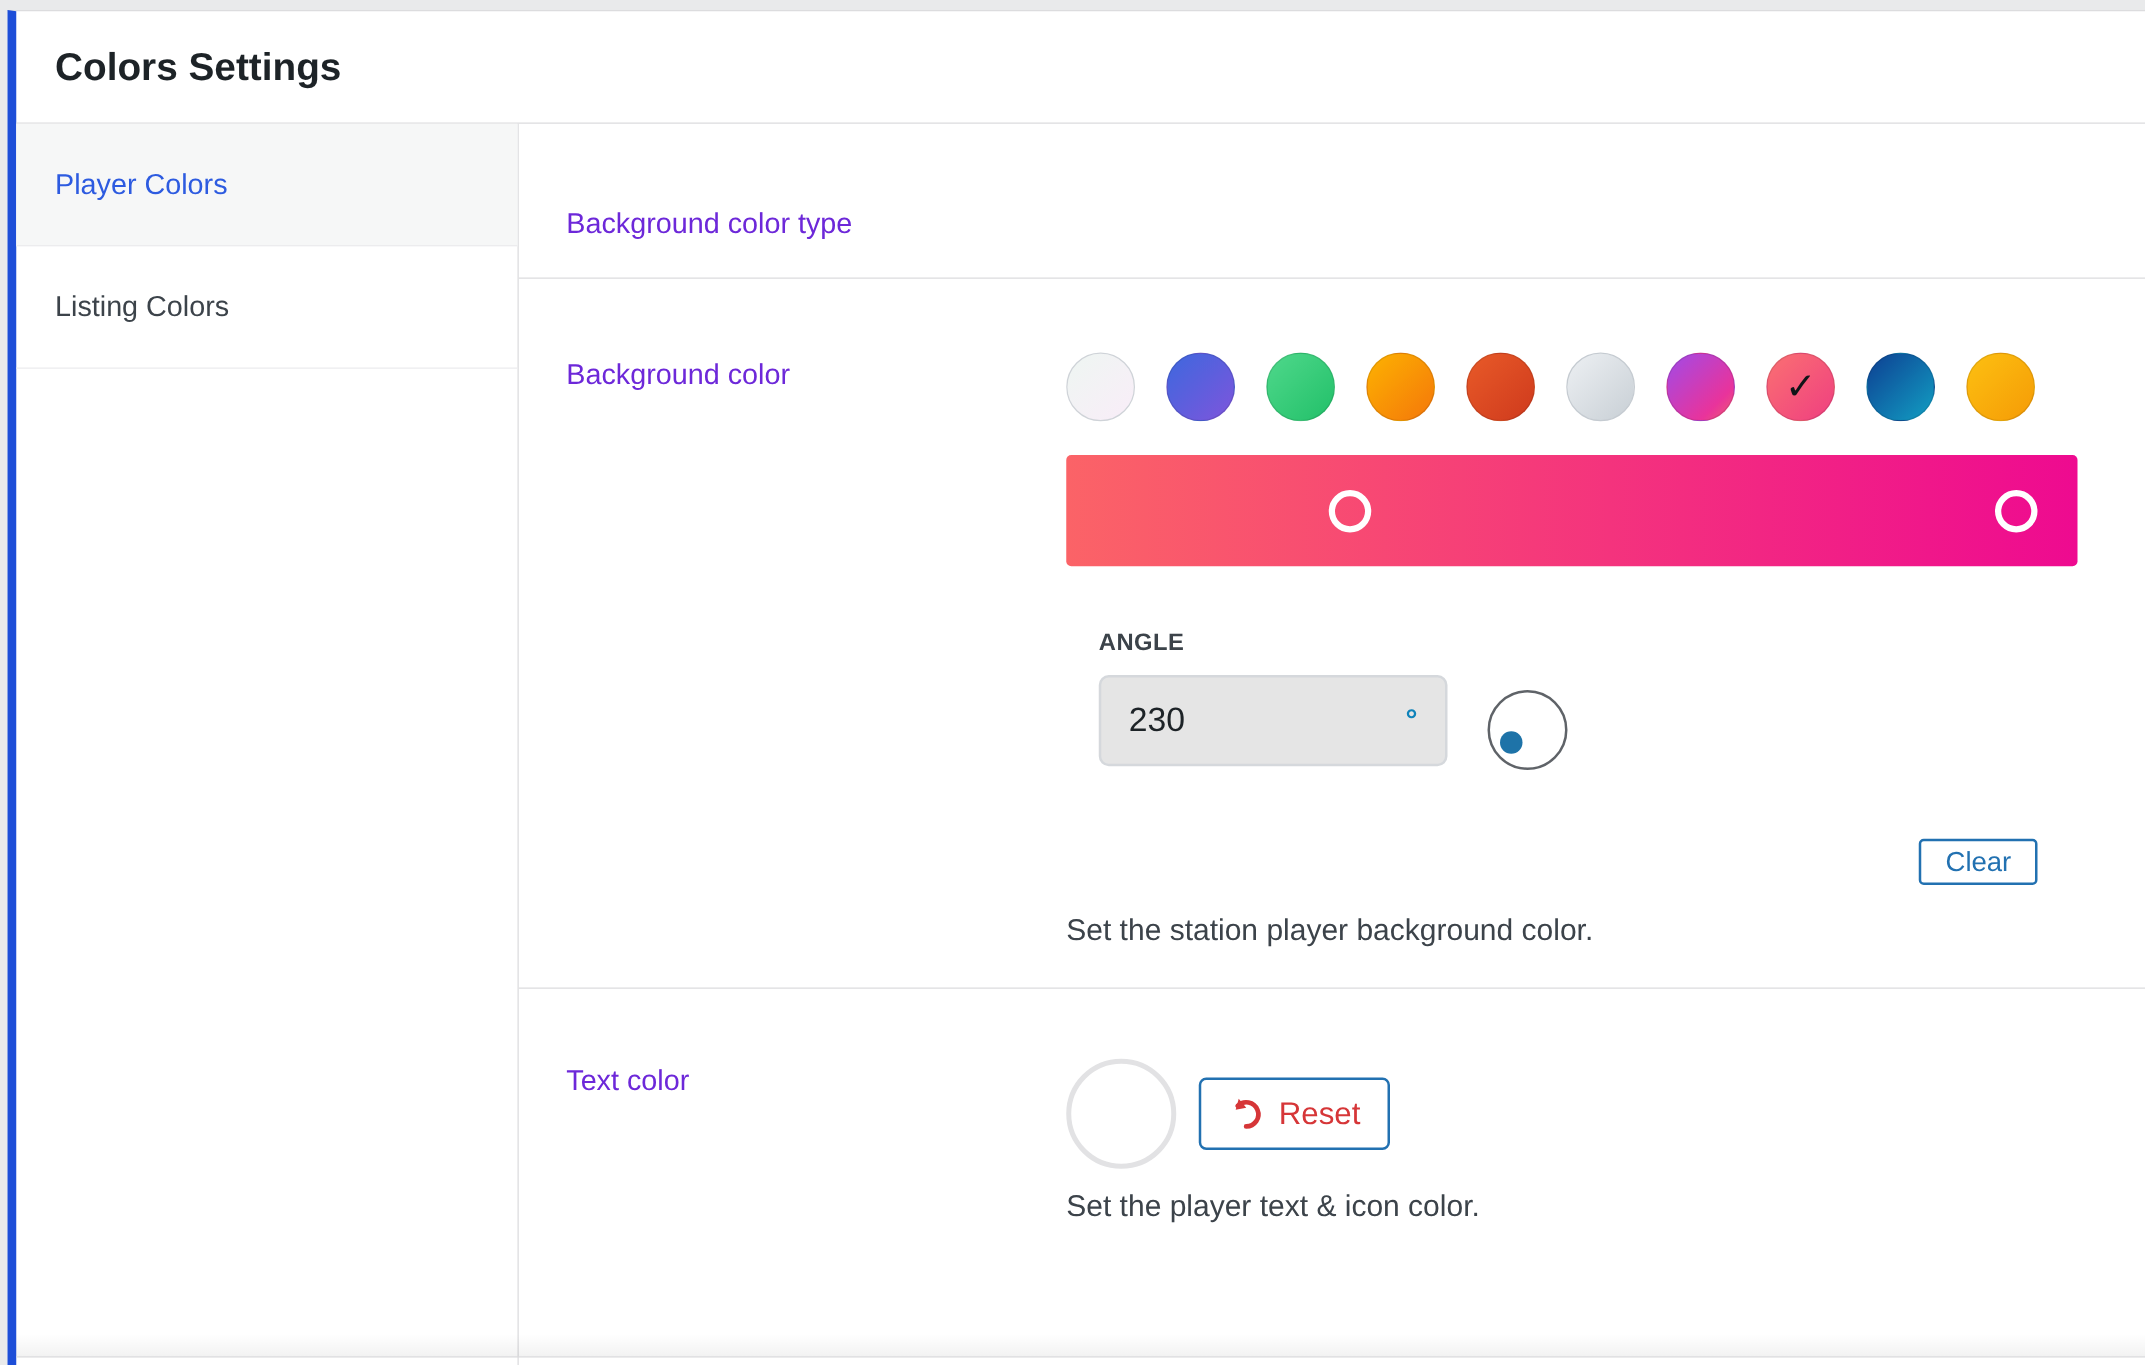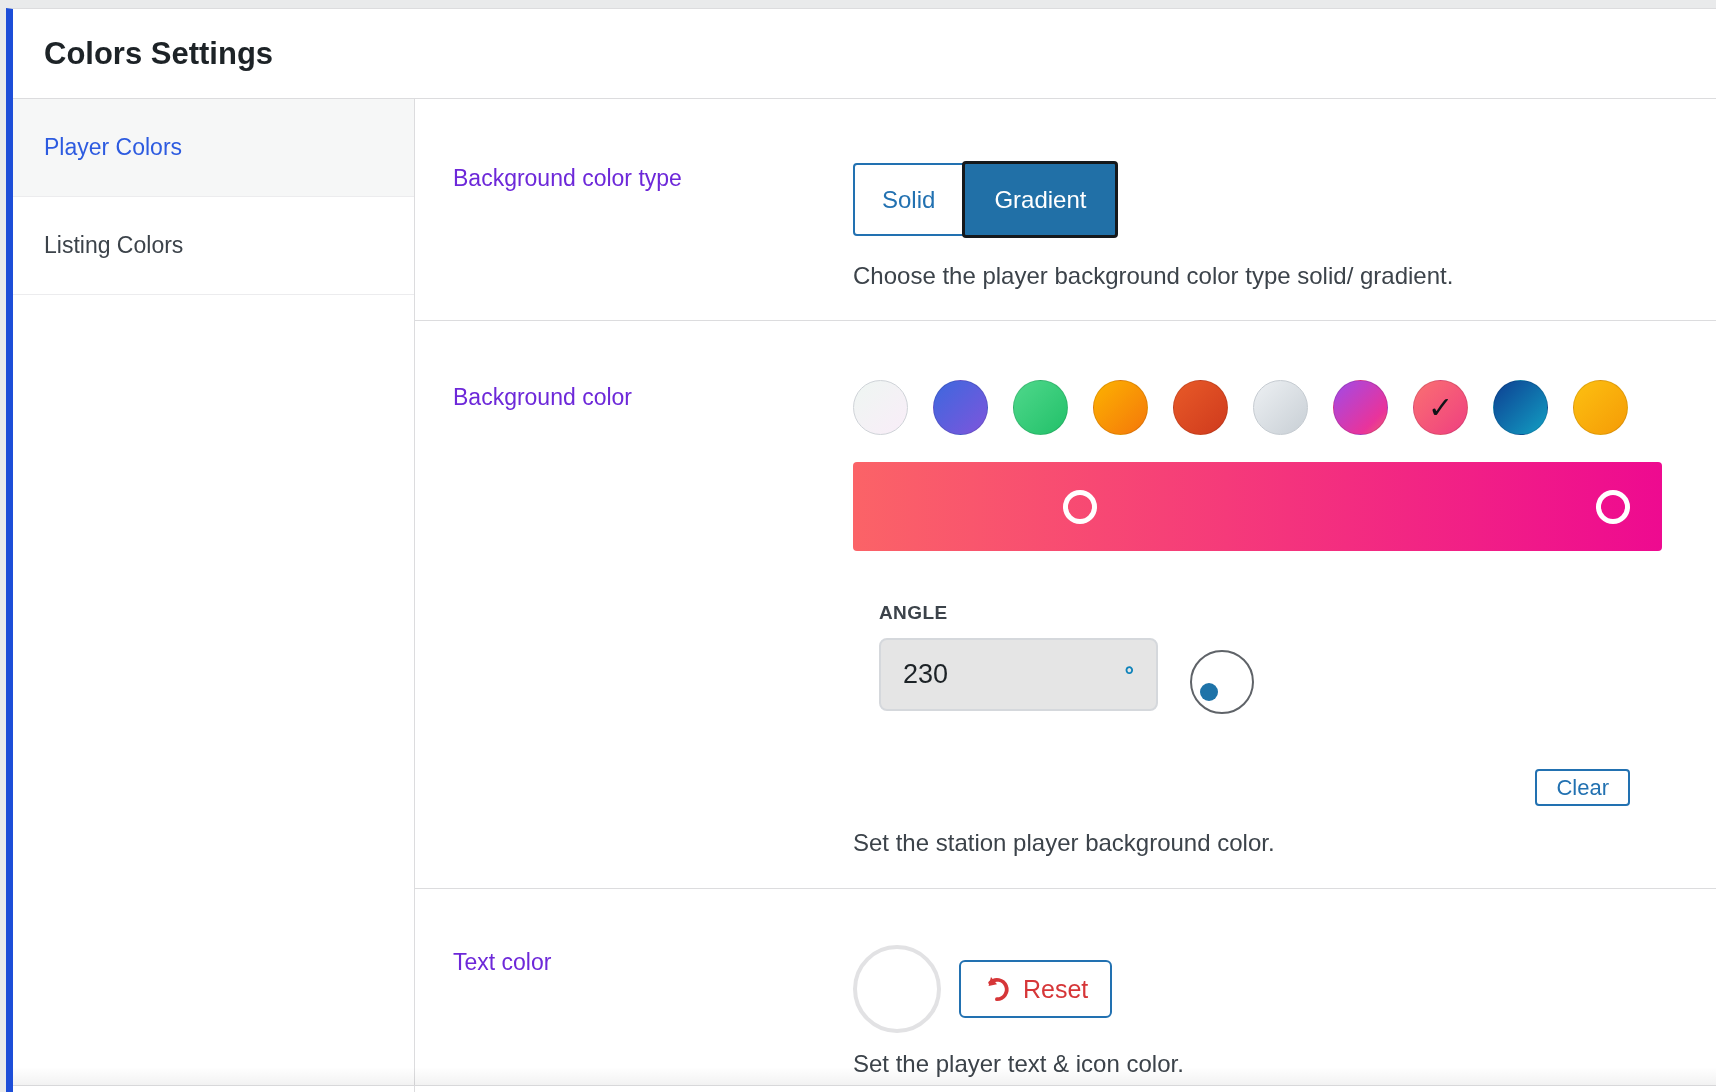--- a/index.html
+++ b/index.html
@@ -99,27 +99,20 @@
         </div>
         <div class="nav-item">
           <span>Listing Colors</span>
         </div>
       </div>
 
       <div class="main">
 
         <div class="srow">
           <div class="row-label">Background color type</div>
-          <div class="row-control">
-            <div class="toggle">
-              <div class="tbtn tbtn-solid">Solid</div>
-              <div class="tbtn tbtn-gradient">Gradient</div>
-            </div>
-            <div class="desc">Choose the player background color type solid/ gradient.</div>
-          </div>
         </div>
 
         <div class="srow row-bg-color">
           <div class="row-label">Background color</div>
           <div class="row-control">
 
             <div class="swatch-row">
                 <div class="swatch" style="background: linear-gradient(135deg, rgb(238, 246, 242), rgb(249, 237, 248)); border-color: rgb(207, 211, 216);"></div>
                 <div class="swatch" style="background: linear-gradient(135deg, rgb(61, 104, 222), rgb(126, 85, 220));"></div>
                 <div class="swatch" style="background: linear-gradient(135deg, rgb(79, 216, 139), rgb(34, 192, 105));"></div>

